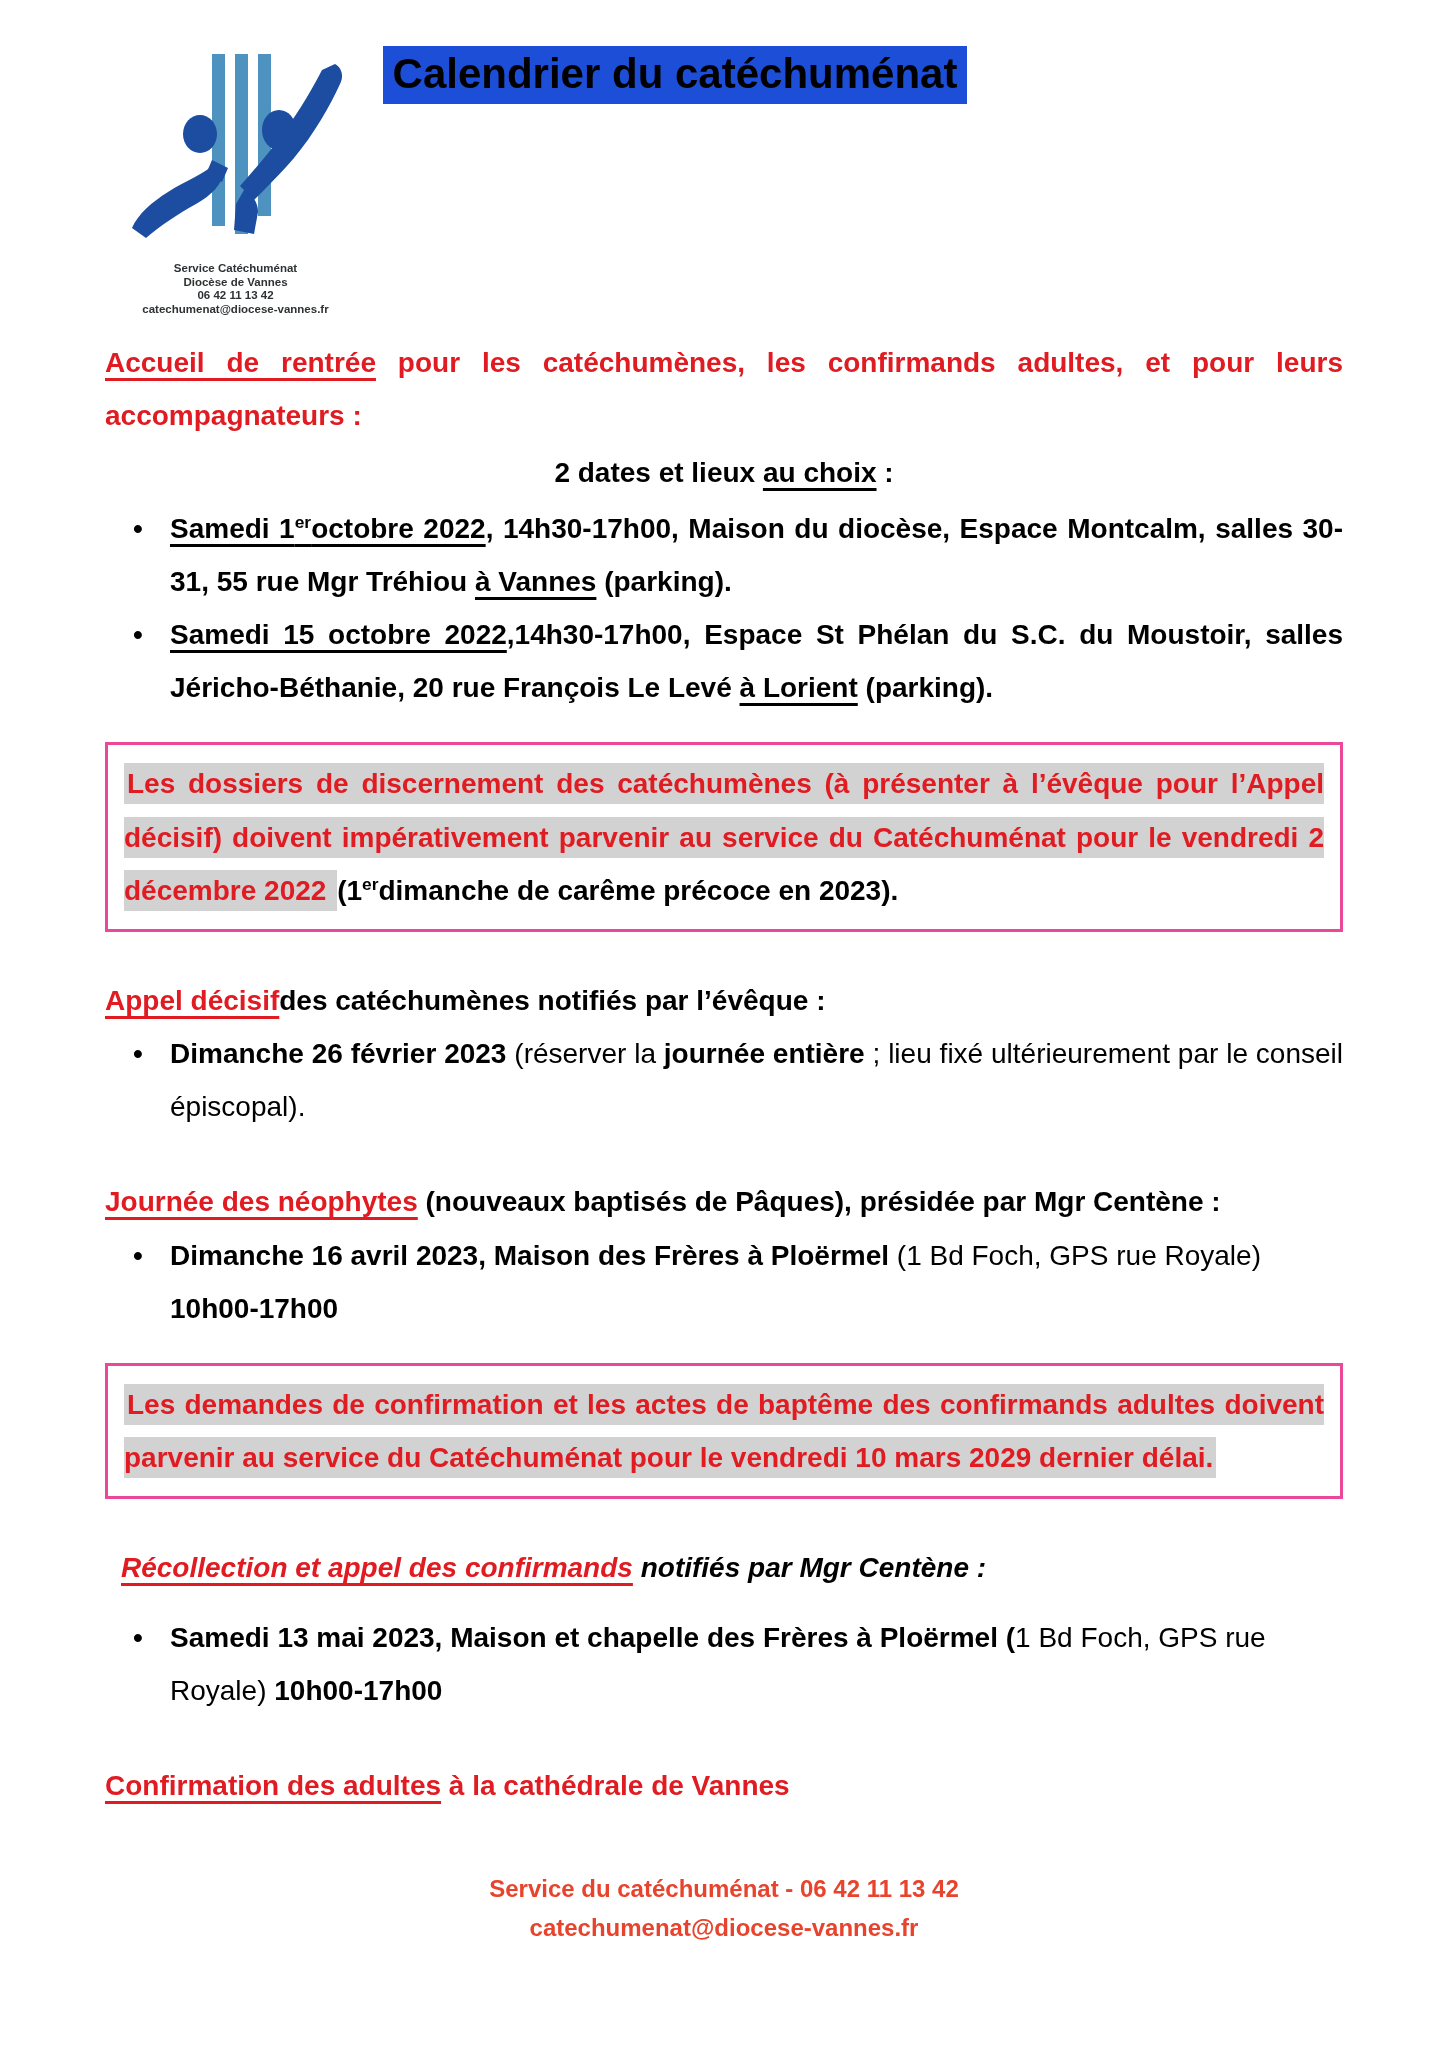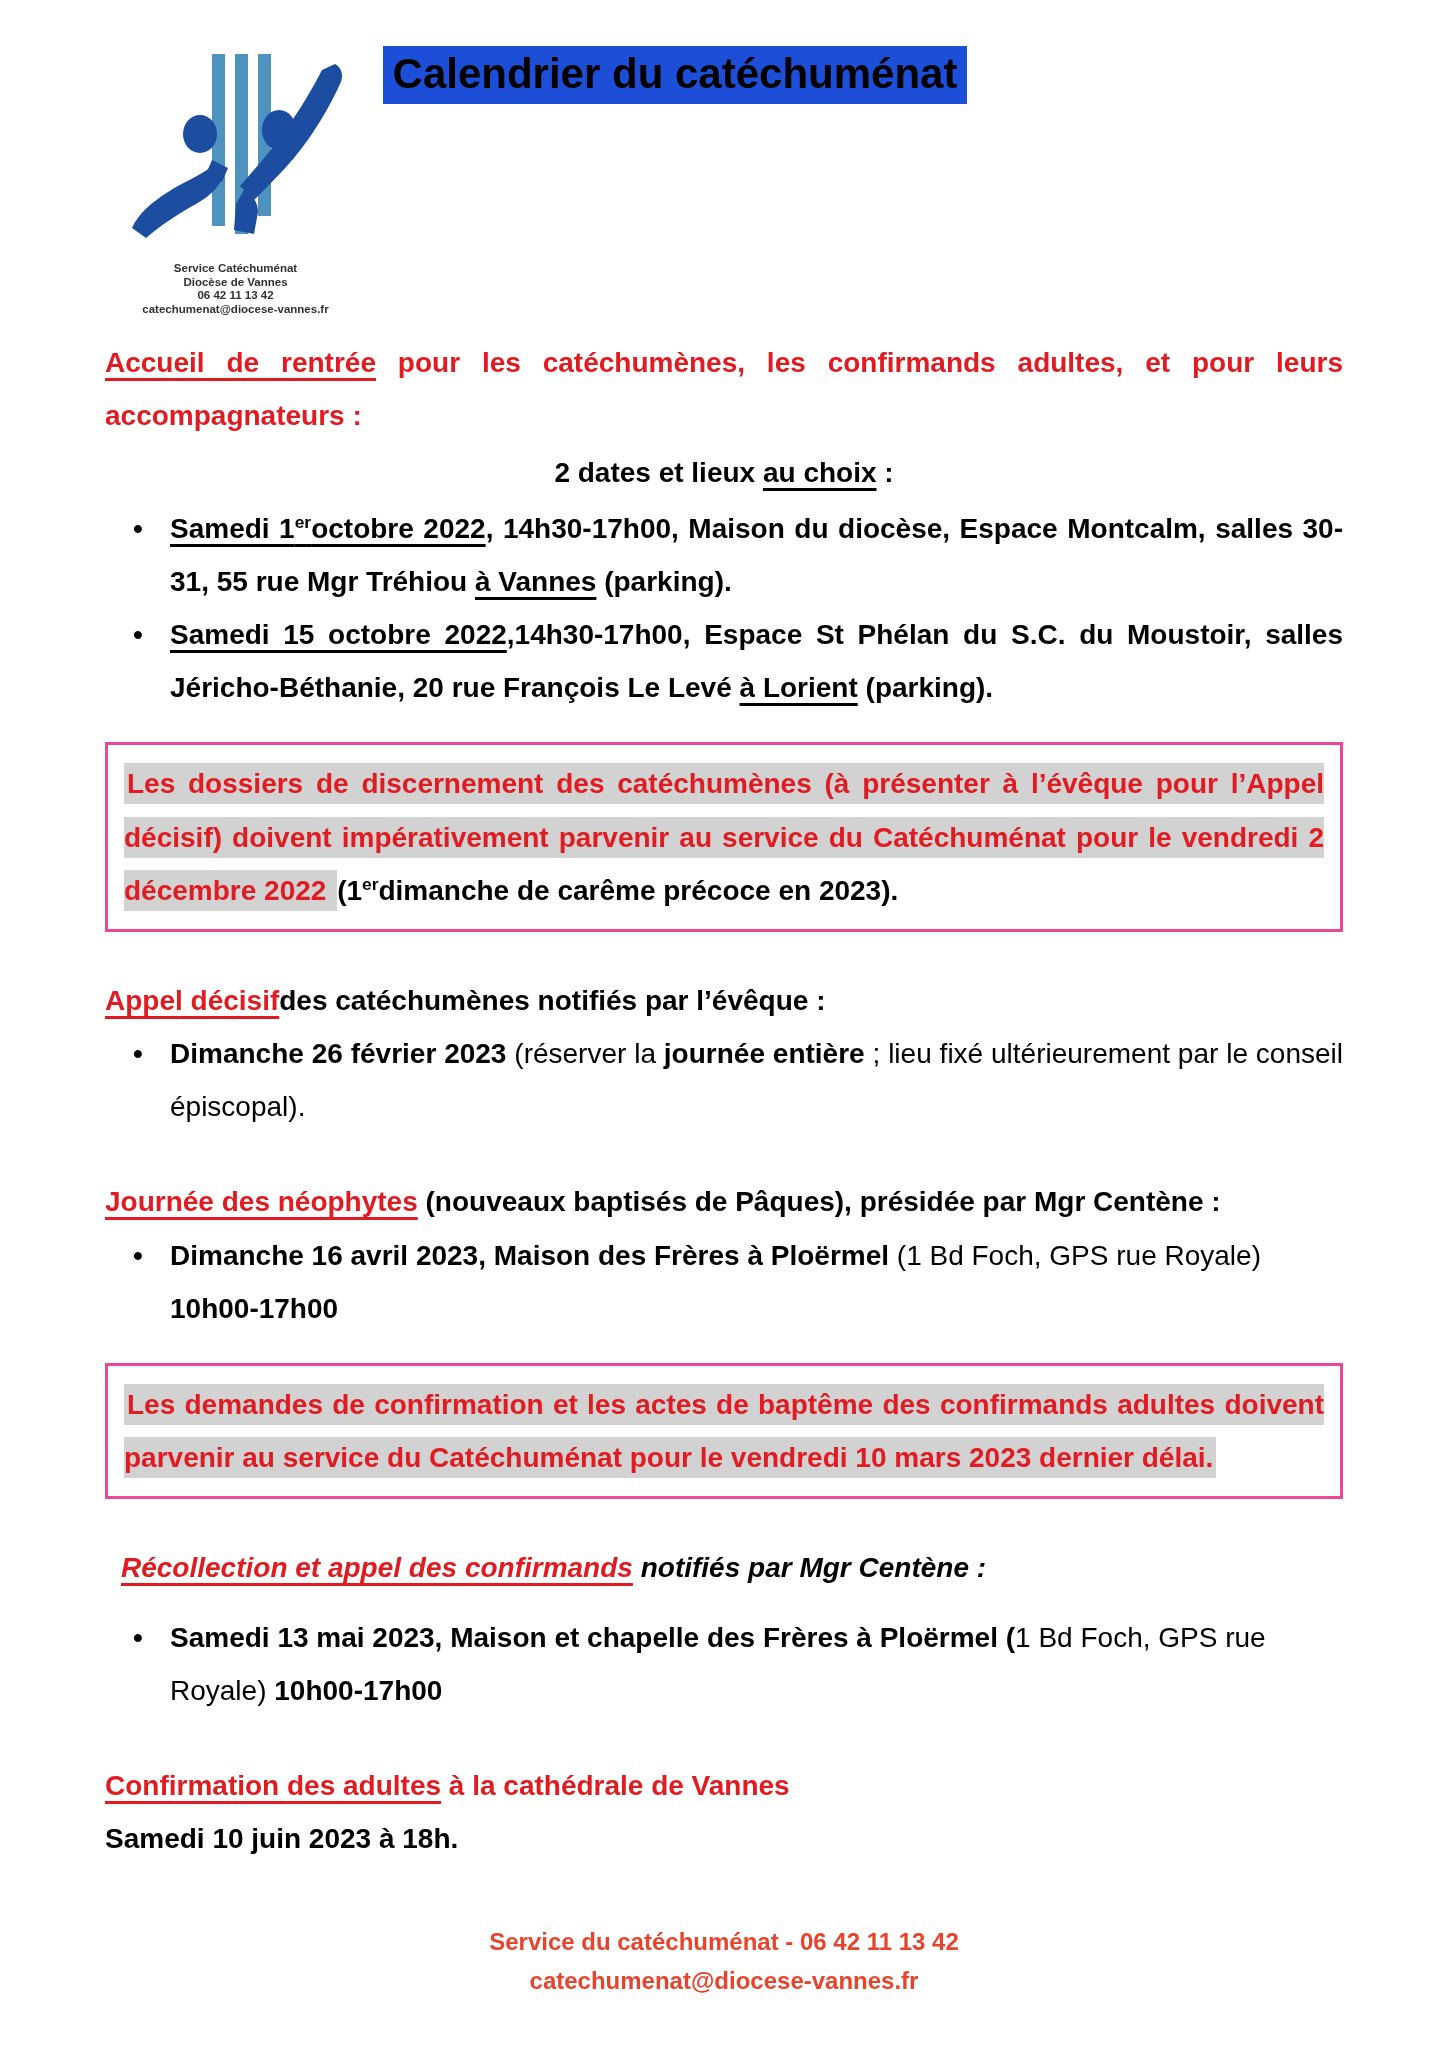--- a/index.html
+++ b/index.html
@@ -112,40 +112,39 @@
       </p>
       <ul class="bullets">
         <li class="bullet">
           <span class="dot">•</span>
           <span>Dimanche 16 avril 2023, Maison des Frères à Ploërmel </span><span class="regular">(1 Bd Foch, GPS rue Royale) </span><span>10h00-17h00</span>
         </li>
       </ul>
     </div>
 
     <div class="gbox just">
-      <span class="red hl">Les demandes de confirmation et les actes de baptême des confirmands adultes doivent parvenir au service du Catéchuménat pour le vendredi 10 mars 2023 dernier délai.</span>
+      <span class="red hl">Les demandes de confirmation et les actes de baptême des confirmands adultes doivent parvenir au service du Catéchuménat pour le vendredi 10 mars 2029 dernier délai.</span>
     </div>
 
     <div class="sect">
       <p style="margin:16px;font-style:italic;">
         <span class="red u">Récollection et appel des  confirmands</span><span> notifiés par Mgr Centène :</span>
       </p>
       <ul class="bullets">
         <li class="bullet">
           <span class="dot">•</span>
           <span>Samedi 13 mai 2023, Maison et chapelle des Frères à Ploërmel (</span><span class="regular">1 Bd Foch, GPS rue Royale) </span><span>10h00-17h00</span>
         </li>
       </ul>
     </div>
 
     <div class="sect">
       <p style="margin:0;">
         <span class="red u">Confirmation des adultes</span><span class="red"> à la cathédrale de Vannes</span>
       </p>
-      <p class="indent-line" style="margin:0;">Samedi 10 juin 2023 à 18h.</p>
     </div>
 
     <div class="footer">
       <div>Service du catéchuménat - 06 42 11 13 42</div>
       <div>catechumenat@diocese-vannes.fr</div>
     </div>
 
   </div>
 </div>
 

